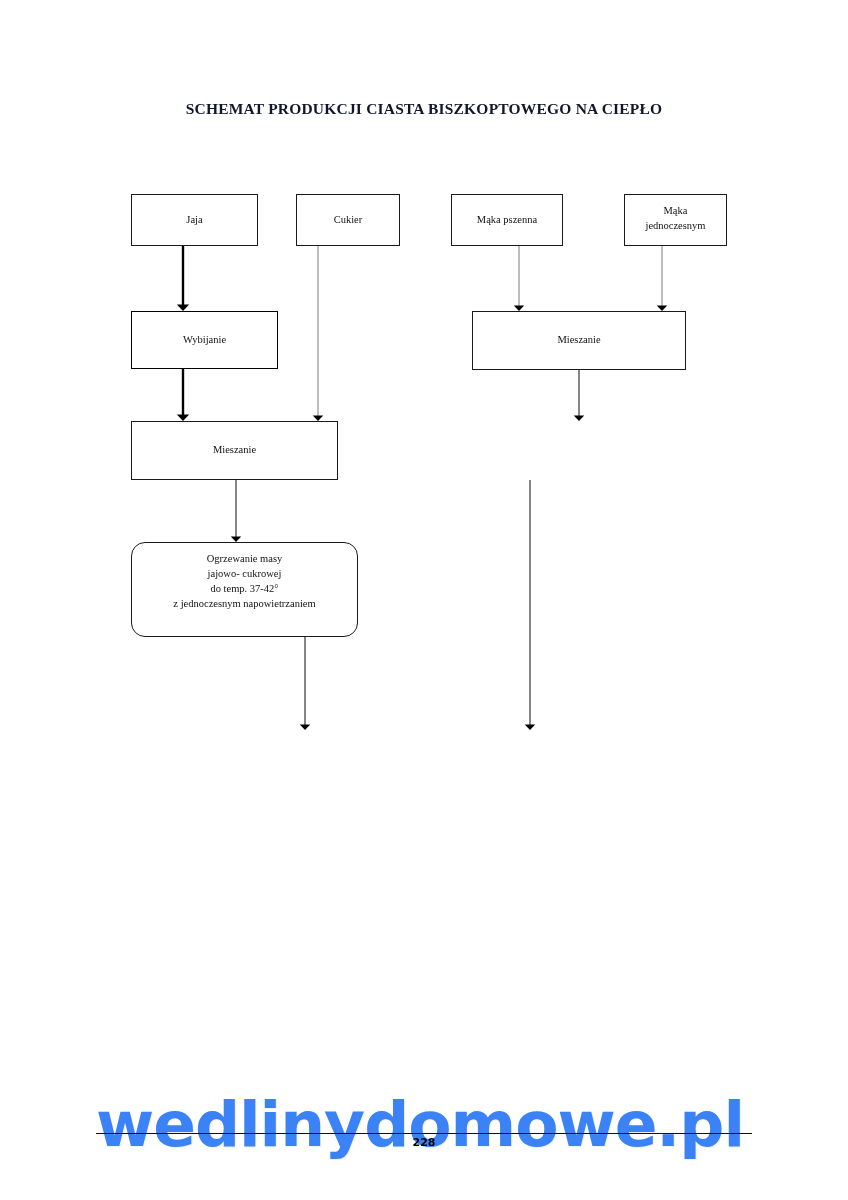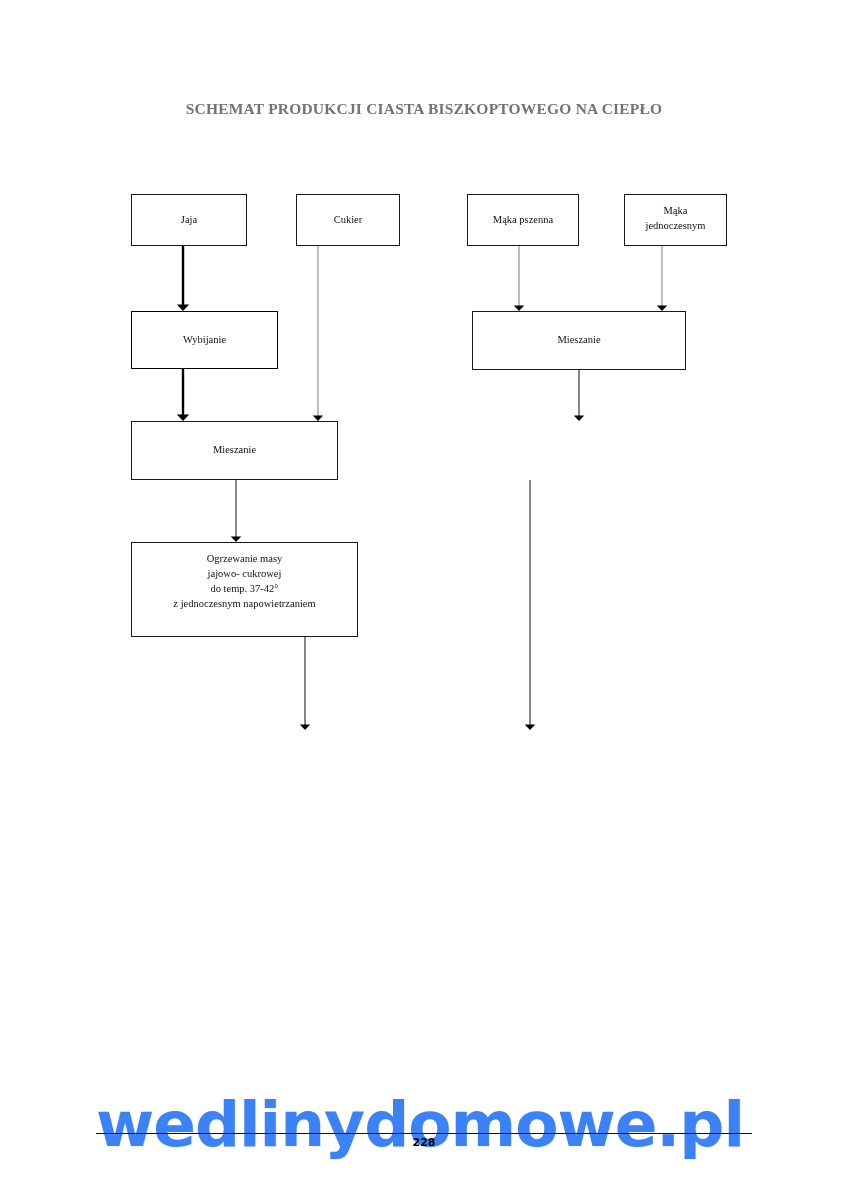--- a/index.html
+++ b/index.html
@@ -25,21 +25,21 @@
   .title {
     position: absolute;
     left: 0;
     top: 100px;
     width: 848px;
     text-align: center;
     font-family: "Liberation Serif", "DejaVu Serif", serif;
     font-weight: bold;
     font-size: 15.5px;
     letter-spacing: 0.2px;
-    color: #737373;
+    color: #0f172a;
   }
 
   
   #flow {
     position: absolute;
     left: 0;
     top: 0;
     width: 848px;
     height: 1200px;
   }
@@ -157,43 +157,43 @@
         <line x1="530" y1="480" x2="530" y2="725.5" stroke="#222222" stroke-width="1.1"></line>
         <polygon points="524.775,724.5 535.225,724.5 530,730" fill="#000000"></polygon>
       </g>
       <g>
         <line x1="305" y1="637" x2="305" y2="725.5" stroke="#222222" stroke-width="1.1"></line>
         <polygon points="299.775,724.5 310.225,724.5 305,730" fill="#000000"></polygon>
       </g>
     </svg>
 
   <div id="flow">
-      <div class="node center-mid" style="left: 131px; top: 194px; width: 116px; height: 52px; text-align: center;">
+      <div class="node center-mid" style="left: 131px; top: 194px; width: 127px; height: 52px; text-align: center;">
         <span class="lbl">Jaja</span>
       </div>
       <div class="node center-mid" style="left: 296px; top: 194px; width: 104px; height: 52px; text-align: center;">
         <span class="lbl">Cukier</span>
       </div>
-      <div class="node center-mid" style="left: 451px; top: 194px; width: 112px; height: 52px; margin-left: 16px;">
+      <div class="node center-mid" style="left: 451px; top: 194px; width: 112px; height: 52px;">
         <span class="lbl">Mąka pszenna</span>
       </div>
       <div class="node" style="left: 624px; top: 194px; width: 103px; height: 52px;">
         <span class="lbl">Mąka
 jednoczesnym</span>
       </div>
       <div class="node bold-border center-mid" style="left: 131px; top: 311px; width: 147px; height: 58px;">
         <span class="lbl">Wybijanie</span>
       </div>
       <div class="node center-mid" style="left: 472px; top: 311px; width: 214px; height: 59px;">
         <span class="lbl">Mieszanie</span>
       </div>
       <div class="node center-mid" style="left: 131px; top: 421px; width: 207px; height: 59px;">
         <span class="lbl">Mieszanie</span>
       </div>
-      <div class="node" style="left: 131px; top: 542px; width: 227px; height: 95px;">
+      <div class="node" style="left: 131px; top: 542px; width: 227px; height: 95px; border-radius: 14px;">
         <span class="lbl">Ogrzewanie masy
 jajowo- cukrowej
 do temp. 37-42°
 z jednoczesnym napowietrzaniem</span>
       </div>
     </div>
 
   <div class="watermark">wedlinydomowe.pl</div>
   <div class="footrule"></div>
   <div class="pagenum">228</div>

